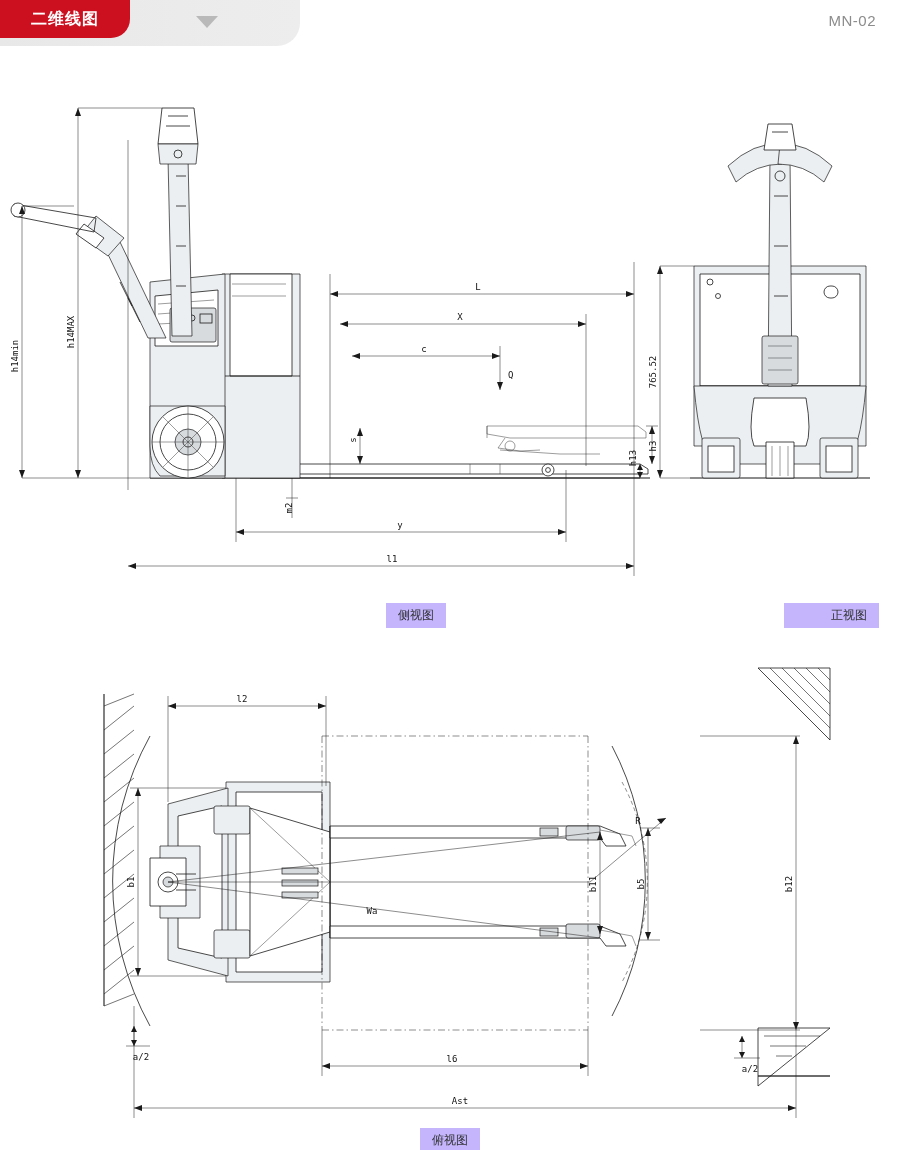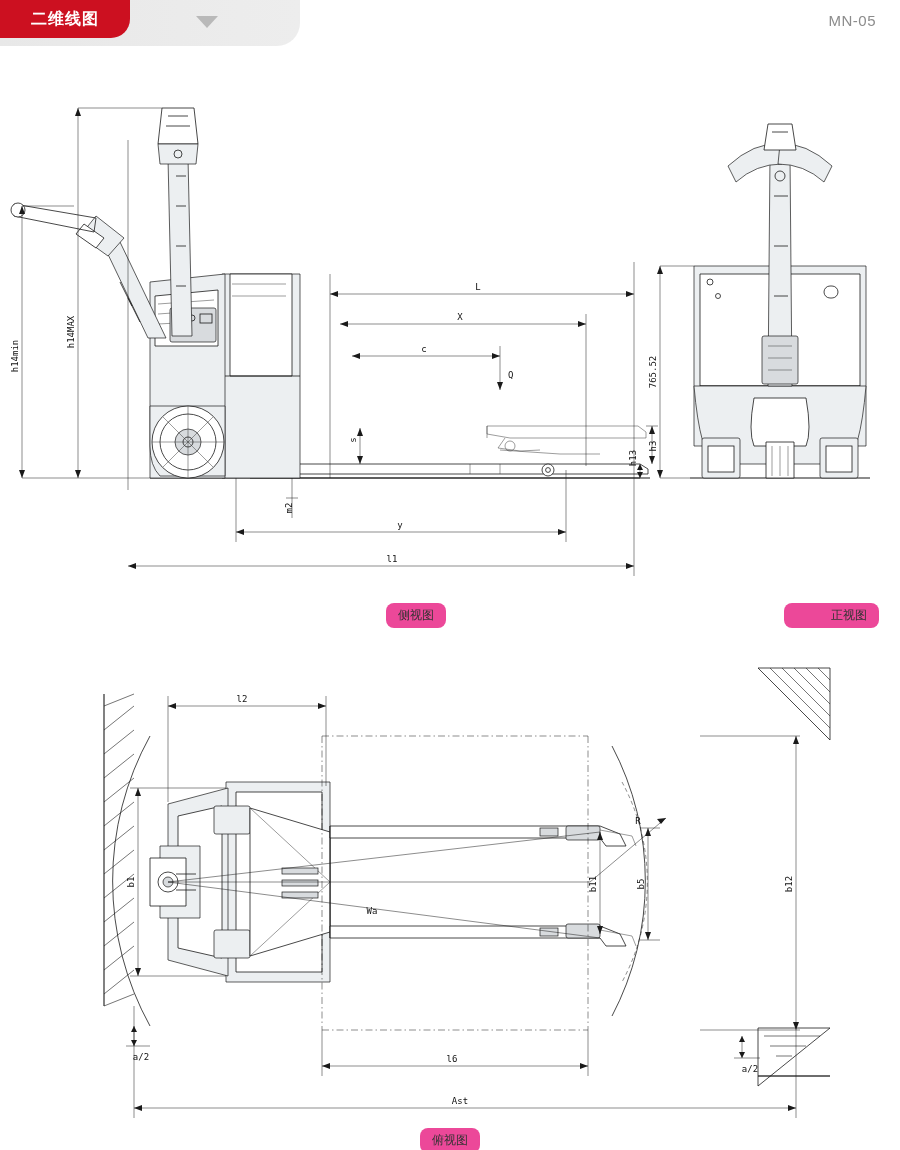--- a/index.html
+++ b/index.html
@@ -52,41 +52,41 @@
   .dash2{stroke:#1a1a1a;stroke-width:.5;fill:none;stroke-dasharray:4 3;}
   .fillg{fill:#eceff1;stroke:#1a1a1a;stroke-width:.7;}
   .fillw{fill:#ffffff;stroke:#1a1a1a;stroke-width:.8;}
   .filld{fill:#d8dbde;stroke:#1a1a1a;stroke-width:.7;}
   .hatch{stroke:#1a1a1a;stroke-width:.6;}
   text.lbl{font-family:"DejaVu Sans Mono", monospace;font-size:9px;fill:#111;}
 
   
   .caption{
     position:absolute;
-    background:#ec4899;
+    background:#c4b5fd;
     color:#333;
     font-size:12px;
     padding:4px 12px;
-    border-radius:8px;
+    border-radius:0;
     white-space:nowrap;
   }
   #cap-side{left:386px;top:603px;}
   #cap-front{left:784px;top:603px;padding-left:47px;}
   #cap-top{left:420px;top:1128px;}
 </style>
 </head>
 <body>
 
 <div class="header">
   <div class="header-ribbon"></div>
   <div class="header-tab">
     <span>二维线图</span>
   </div>
   <div class="header-caret"></div>
-  <div class="header-code">MN-05</div>
+  <div class="header-code">MN-02</div>
 </div>
 
 <div class="sheet">
 <svg width="900" height="1104" viewBox="0 0 900 1104">
 
   <g>
 
     <line class="ln2" x1="150" y1="432" x2="650" y2="432"></line>
 
     <path class="fillw" d="M250 418 L640 418 L648 423 L648 428 L250 428 Z"></path>

